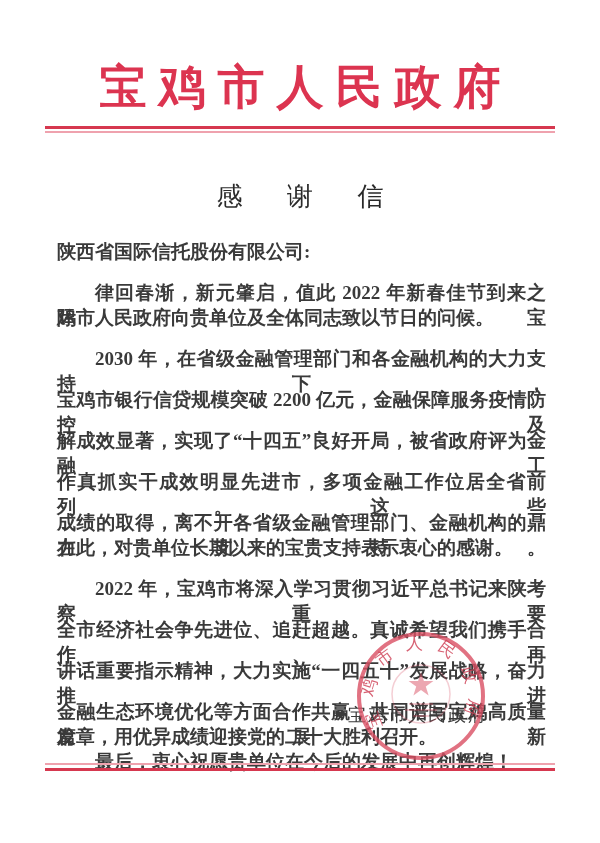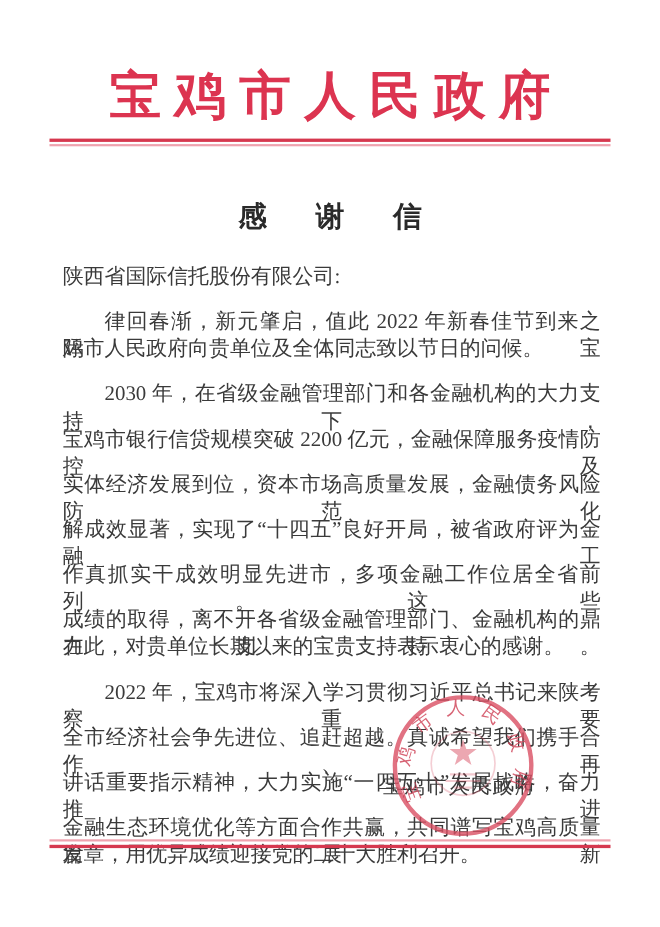--- a/index.html
+++ b/index.html
@@ -27,38 +27,39 @@
   .rule.thin  { height: 2px; background: #efa2ae; }
   .rule.hdr-thick { top: 126px; }
   .rule.hdr-thin  { top: 131px; }
   .rule.ftr-thin  { top: 763px; }
   .rule.ftr-thick { top: 768px; }
   .letter-title {
     position: absolute;
     top: 179px; left: 0; right: 0;
     text-align: center;
     font-size: 26px;
-    font-weight: bold;
+    font-weight: normal;
     color: #2a2a2a;
     letter-spacing: 12px;
     word-spacing: 14px;
     padding-left: 12px;
     white-space: nowrap;
   }
   .body-block {
     position: absolute;
     left: 57px;
     width: 489px;
     top: 239px;
     color: #3a3a3a;
   }
   .line {
     height: 25px;
     line-height: 25px;
     font-size: 19px;
+    font-weight: bold;
   }
   .line.fill { text-align: justify; text-align-last: justify; margin-top: 16px; }
   .line.indent { text-indent: 38px; }
   .closing {
     position: absolute;
     right: 112px;
     top: 702px;
     text-align: center;
     color: #3a3a3a;
   }
@@ -85,32 +86,32 @@
   <div class="letter-title">感 谢 信</div>
 
   <div class="body-block">
     <div class="line">陕西省国际信托股份有限公司:</div>
 
     <div class="line fill indent">律回春渐，新元肇启，值此 2022 年新春佳节到来之际，宝</div>
     <div class="line">鸡市人民政府向贵单位及全体同志致以节日的问候。</div>
 
     <div class="line fill indent">2030 年，在省级金融管理部门和各金融机构的大力支持下，</div>
     <div class="line fill">宝鸡市银行信贷规模突破 2200 亿元，金融保障服务疫情防控及</div>
-    <div class="line fill">实体经济发展到位，资本市场高质量发展，金融债务风险防范化</div>
     <div class="line fill">解成效显著，实现了“十四五”良好开局，被省政府评为金融工</div>
     <div class="line fill">作真抓实干成效明显先进市，多项金融工作位居全省前列。这些</div>
     <div class="line fill">成绩的取得，离不开各省级金融管理部门、金融机构的鼎力支持。</div>
     <div class="line">在此，对贵单位长期以来的宝贵支持表示衷心的感谢。</div>
 
     <div class="line fill indent">2022 年，宝鸡市将深入学习贯彻习近平总书记来陕考察重要</div>
     <div class="line fill">全市经济社会争先进位、追赶超越。真诚希望我们携手合作、再</div>
     <div class="line fill">讲话重要指示精神，大力实施“一四五十”发展战略，奋力推进</div>
     <div class="line fill">金融生态环境优化等方面合作共赢，共同谱写宝鸡高质量发展新</div>
     <div class="line">篇章，用优异成绩迎接党的二十大胜利召开。</div>
 
+    <div class="line indent">最后，衷心祝愿贵单位在今后的发展中再创辉煌！</div>
   </div>
 
   <div class="closing">
     <div class="signature">宝鸡市人民政府</div>
   </div>
 
   <svg class="seal" viewBox="0 0 140 140" xmlns="http://www.w3.org/2000/svg">
     <circle cx="70" cy="70" r="62" fill="none" stroke="#d94f63" stroke-width="4" opacity="0.8"></circle>
     <circle cx="70" cy="68" r="29" fill="none" stroke="#d94f63" stroke-width="1.5" opacity="0.28"></circle>
     <polygon points="70,46 72.9,55 82.4,55 74.8,60.5 77.6,69.5 70,64 62.4,69.5 65.2,60.5 57.6,55 67.1,55" fill="#d94f63" opacity="0.5"></polygon>

